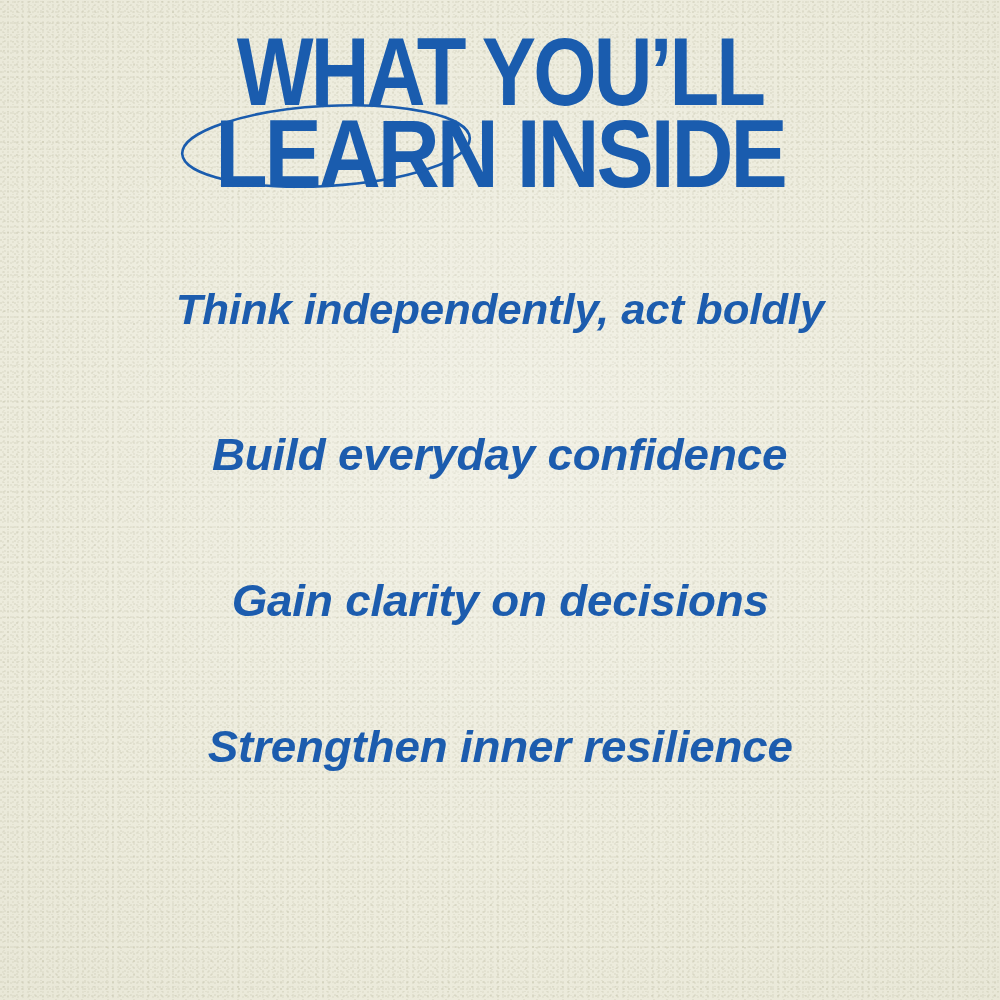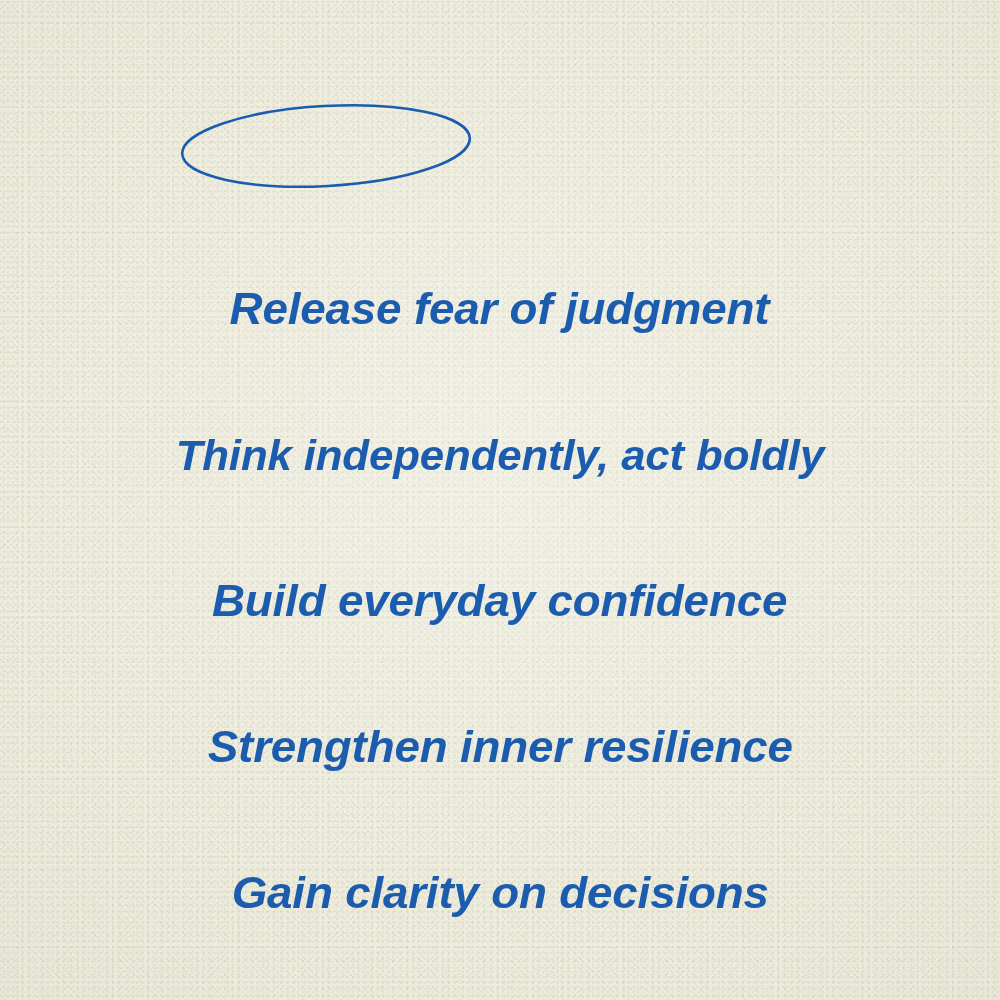--- a/index.html
+++ b/index.html
@@ -122,44 +122,45 @@
   .benefit-text.wide { font-size: 43px; transform: scaleX(1.02); }
 </style>
 </head>
 <body>
 
 <div id="poster">
 
   <div id="grain"></div>
   <div id="vignette"></div>
 
+  <div id="heading-block">
+    <span class="headline" id="headline-1">WHAT YOU’LL</span>
+    <span class="headline" id="headline-2">LEARN INSIDE</span>
+  </div>
 
   <div id="ellipse-wrap">
     <svg viewBox="0 0 292 84" xmlns="http://www.w3.org/2000/svg" aria-hidden="true">
       <ellipse cx="146" cy="42" rx="144" ry="40" fill="none" stroke="#1a5cae" stroke-width="2.6"></ellipse>
     </svg>
   </div>
 
   <div id="benefits">
 
-    <div class="benefit-row">
-      <span class="benefit-text">Release fear of judgment</span>
-    </div>
 
     <div class="benefit-row">
       <span class="benefit-text wide">Think independently, act boldly</span>
     </div>
 
     <div class="benefit-row">
       <span class="benefit-text">Build everyday confidence</span>
     </div>
 
     <div class="benefit-row">
-      <span class="benefit-text">Strengthen inner resilience</span>
+      <span class="benefit-text">Gain clarity on decisions</span>
     </div>
 
     <div class="benefit-row">
-      <span class="benefit-text">Gain clarity on decisions</span>
+      <span class="benefit-text">Strengthen inner resilience</span>
     </div>
 
   </div>
 
 </div>
 
 </body></html>

